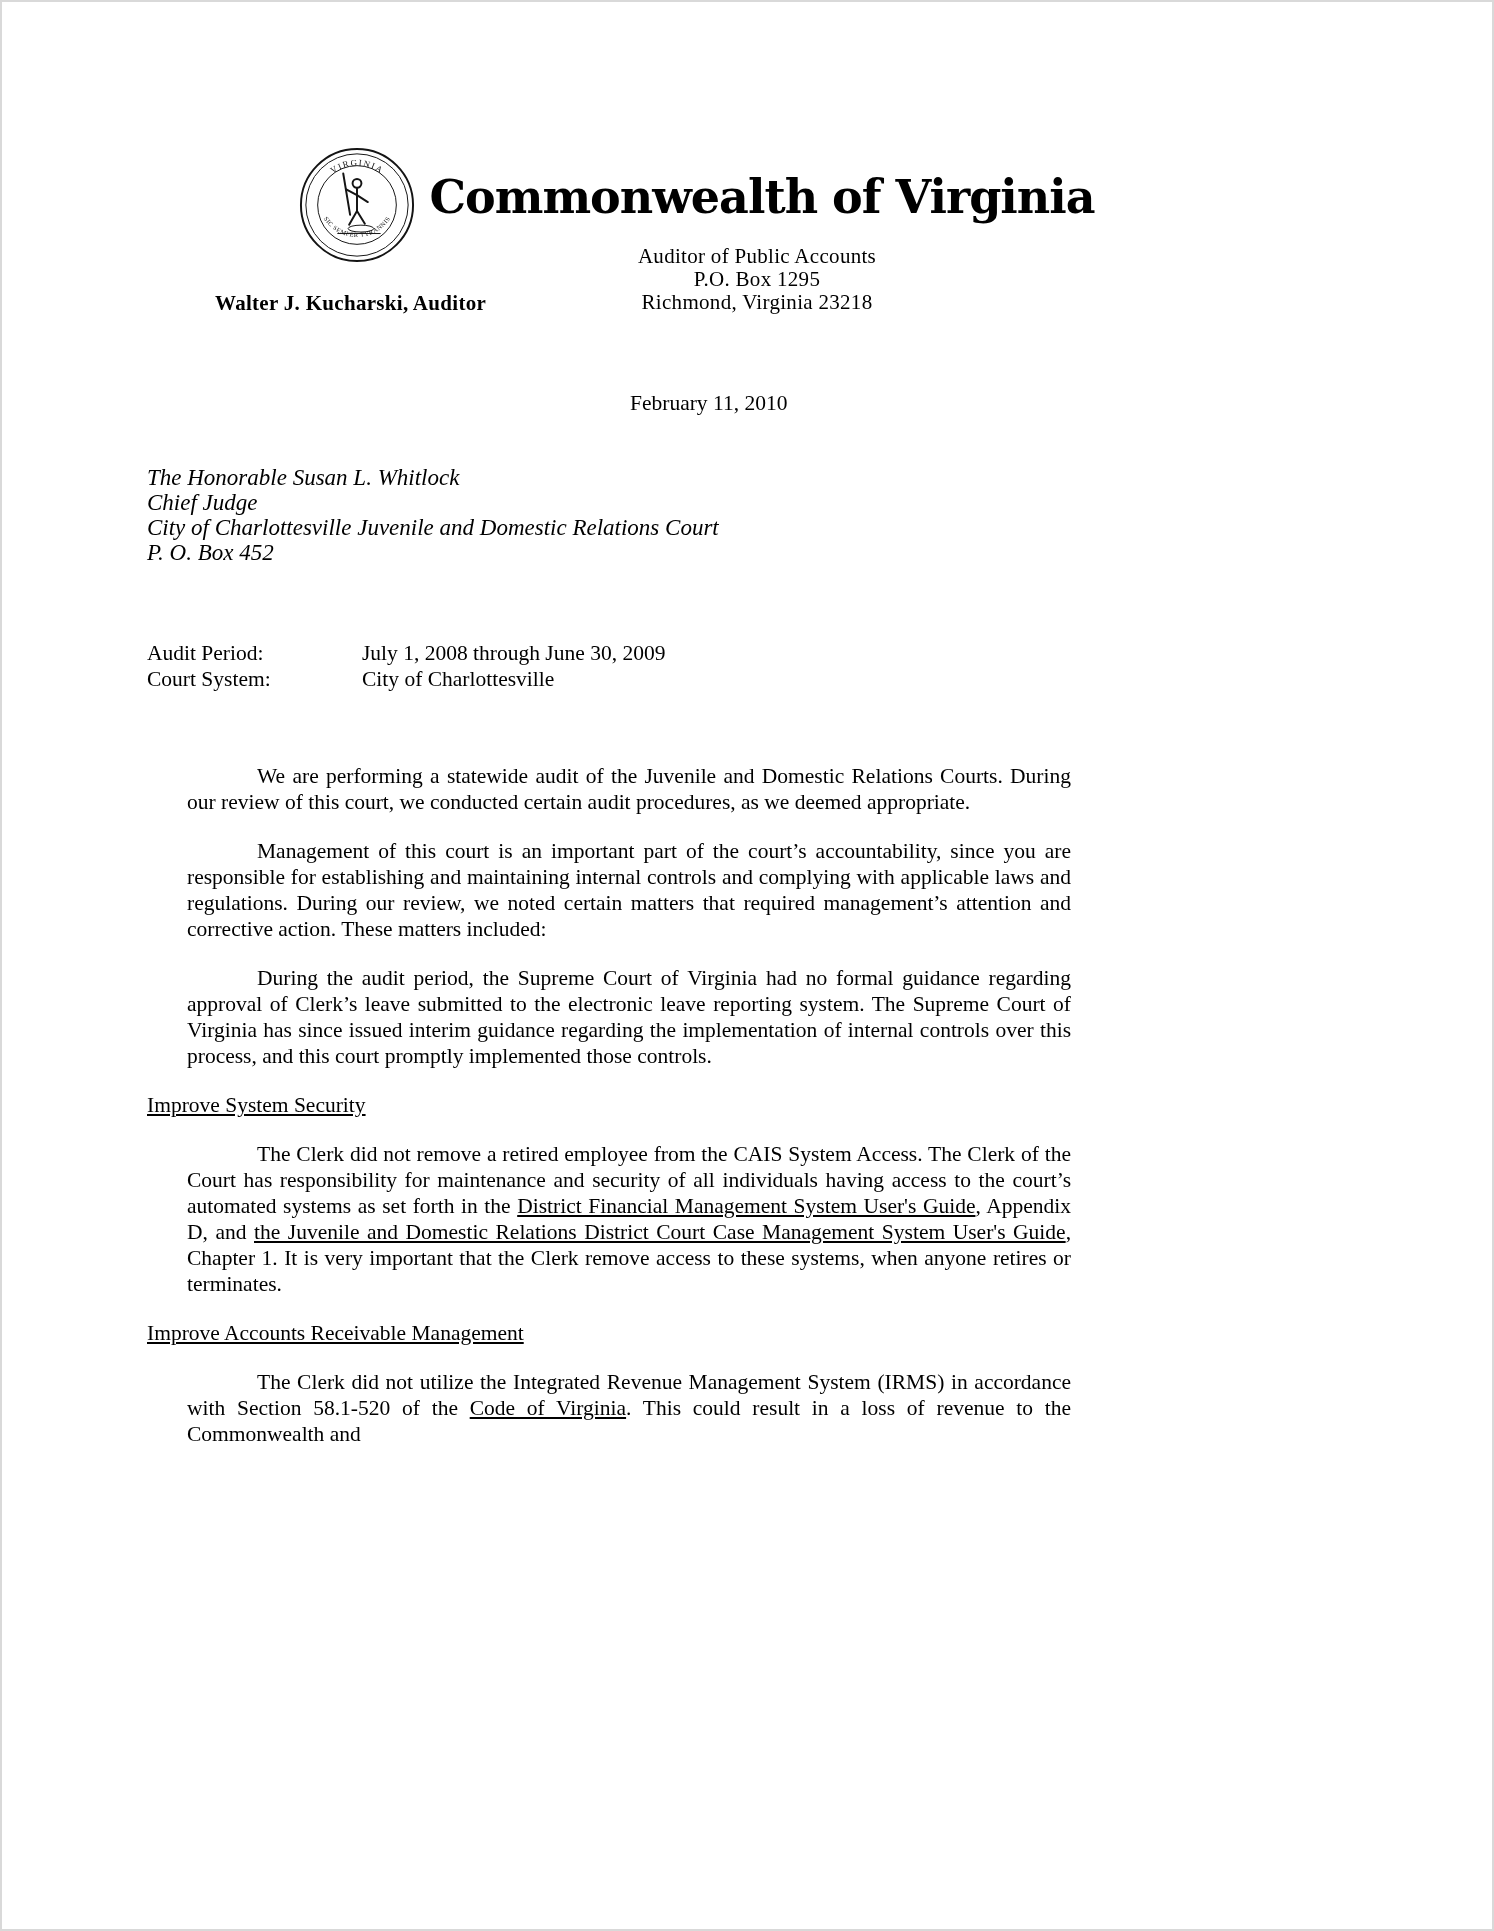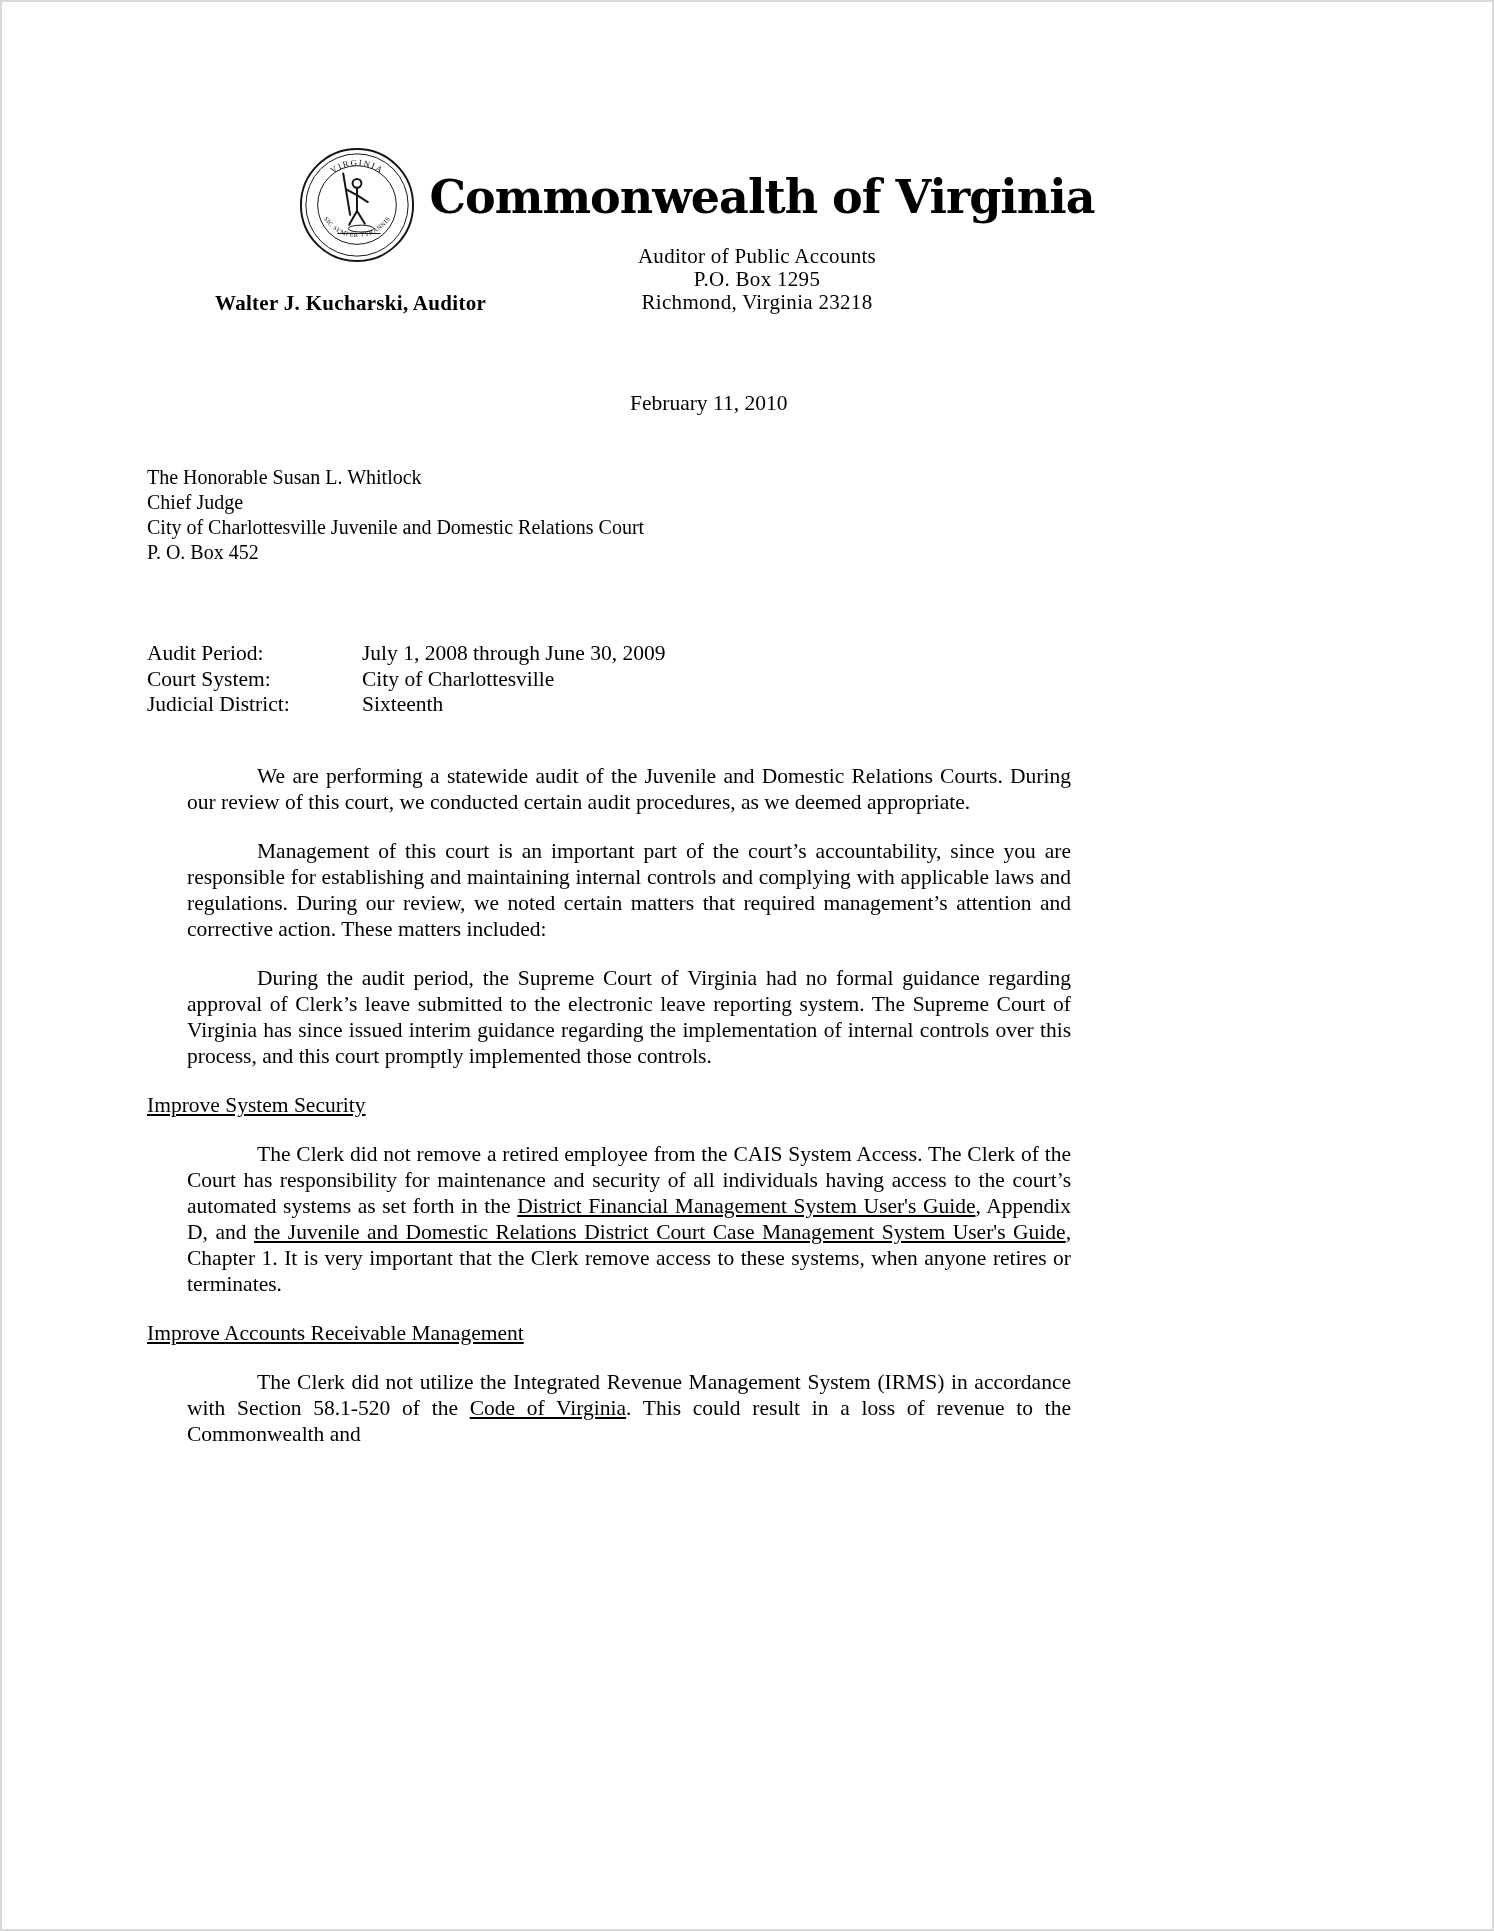--- a/index.html
+++ b/index.html
@@ -50,22 +50,23 @@
   }
   
   .letter-date {
     position:absolute;
     left:628px; top:389px;
     font-size:21.5px;
   }
   .recipient {
     position:absolute;
     left:145px; top:463px;
-    font-size:20px;
+    font-size:23px;
     line-height:25px;
+    font-style:italic;
   }
   .audit-info {
     position:absolute;
     left:145px; top:639px;
     font-size:21.5px;
     line-height:25.5px;
   }
   .audit-info .lbl { display:inline-block; width:215px; }
   
   .letter-body {
@@ -141,23 +142,20 @@
     <div>P. O. Box 452</div>
   </div>
 
   <div class="audit-info">
     <div>
       <span class="lbl">Audit Period:</span><span>July 1, 2008 through June 30, 2009</span>
     </div>
     <div>
       <span class="lbl">Court System:</span><span>City of Charlottesville</span>
     </div>
-    <div>
-      <span class="lbl">Judicial District:</span><span>Sixteenth</span>
-    </div>
   </div>
 
   <div class="letter-body">
     <p>We are performing a statewide audit of the Juvenile and Domestic Relations Courts.  During our review of this court, we conducted certain audit procedures, as we deemed appropriate.</p>
     <p>Management of this court is an important part of the court’s accountability, since you are responsible for establishing and maintaining internal controls and complying with applicable laws and regulations.  During our review, we noted certain matters that required management’s attention and corrective action.  These matters included:</p>
     <p>During the audit period, the Supreme Court of Virginia had no formal guidance regarding approval of Clerk’s leave submitted to the electronic leave reporting system.  The Supreme Court of Virginia has since issued interim guidance regarding the implementation of internal controls over this process, and this court promptly implemented those controls.</p>
 
     <h2>Improve System Security</h2>
 
     <p><span>The Clerk did not remove a retired employee from the CAIS System Access.  The Clerk of the Court has responsibility for maintenance and security of all individuals having access to the court’s automated systems as set forth in the </span><span class="u">District Financial Management System User's Guide</span><span>, Appendix D, and </span><span class="u">the Juvenile and Domestic Relations District Court Case Management System User's Guide</span><span>, Chapter 1.  It is very important that the Clerk remove access to these systems, when anyone retires or terminates.</span></p>

